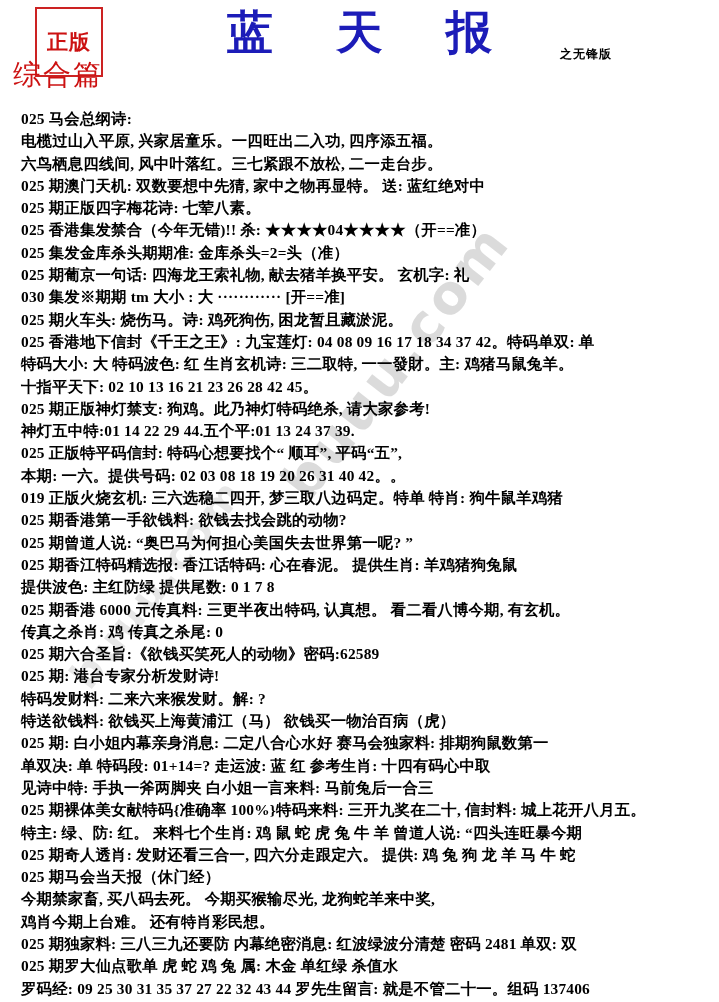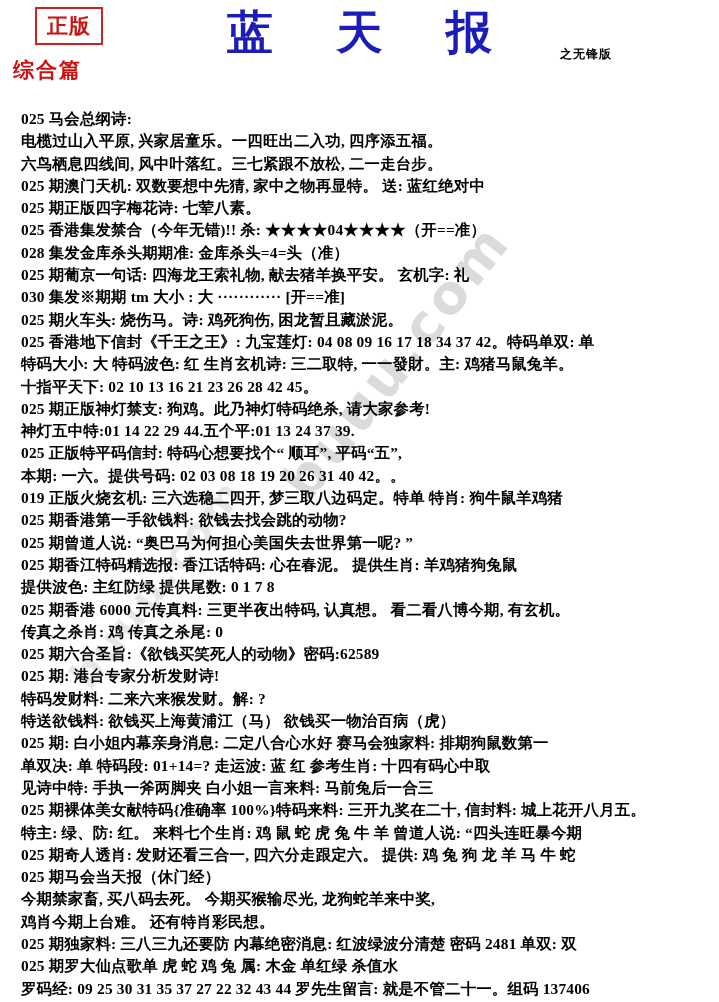--- a/index.html
+++ b/index.html
@@ -9,37 +9,37 @@
     background:#ffffff;
     overflow:hidden;
     font-family:"Liberation Serif","DejaVu Serif",serif;
     color:#000000;
   }
   
   #badge{
     position:absolute;left:35px;top:7px;
     border:2px solid #cc2222;color:#cc1111;
     font-size:21px;font-weight:bold;
-    padding:3px 10px;letter-spacing:1px;
+    padding:19px 10px;letter-spacing:1px;
   }
   #title{
     position:absolute;left:0;top:2px;width:719px;
     text-align:center;
     font-size:46px;font-weight:bold;color:#1c1cb8;
     letter-spacing:26px;
     padding-left:26px;box-sizing:border-box;
   }
   #edition{
     position:absolute;left:560px;top:46px;
     font-size:12px;font-weight:bold;color:#000000;
     letter-spacing:1px;
   }
   #section{
     position:absolute;left:13px;top:56px;
-    font-size:21px;font-weight:bold;color:#cc1111;
+    font-size:28px;font-weight:normal;color:#cc1111;
     letter-spacing:2px;
   }
   
   #body{
     position:absolute;left:21px;top:108px;right:4px;
   }
   .line{
     height:22.3px;line-height:22.3px;
     font-size:15.4px;font-weight:bold;
     white-space:nowrap;
@@ -71,21 +71,21 @@
   <div id="edition">之无锋版</div>
   <div id="section">综合篇</div>
 
   <div id="body">
       <div class="line">025 马会总纲诗:</div>
       <div class="line">电榄过山入平原, 兴家居童乐。一四旺出二入功, 四序添五福。</div>
       <div class="line">六鸟栖息四线间, 风中叶落红。三七紧跟不放松, 二一走台步。</div>
       <div class="line">025 期澳门天机: 双数要想中先猜, 家中之物再显特。 送: 蓝红绝对中</div>
       <div class="line">025 期正版四字梅花诗: 七荤八素。</div>
       <div class="line">025 香港集发禁合（今年无错)!! 杀: ★★★★04★★★★（开==准）</div>
-      <div class="line">028 集发金库杀头期期准: 金库杀头=4=头（准）</div>
+      <div class="line">025 集发金库杀头期期准: 金库杀头=2=头（准）</div>
       <div class="line">025 期葡京一句话: 四海龙王索礼物, 献去猪羊换平安。 玄机字: 礼</div>
       <div class="line">030 集发※期期 tm 大小 : 大 ············ [开==准]</div>
       <div class="line">025 期火车头: 烧伤马。诗: 鸡死狗伤, 困龙暂且藏淤泥。</div>
       <div class="line">025 香港地下信封《千王之王》: 九宝莲灯: 04 08 09 16 17 18 34 37 42。特码单双: 单</div>
       <div class="line">特码大小: 大 特码波色: 红 生肖玄机诗: 三二取特, 一一發財。主: 鸡猪马鼠兔羊。</div>
       <div class="line">十指平天下: 02 10 13 16 21 23 26 28 42 45。</div>
       <div class="line">025 期正版神灯禁支: 狗鸡。此乃神灯特码绝杀, 请大家参考!</div>
       <div class="line">神灯五中特:01 14 22 29 44.五个平:01 13 24 37 39.</div>
       <div class="line">025 正版特平码信封: 特码心想要找个“ 顺耳”, 平码“五”,</div>
       <div class="line">本期: 一六。提供号码: 02 03 08 18 19 20 26 31 40 42。。</div>

